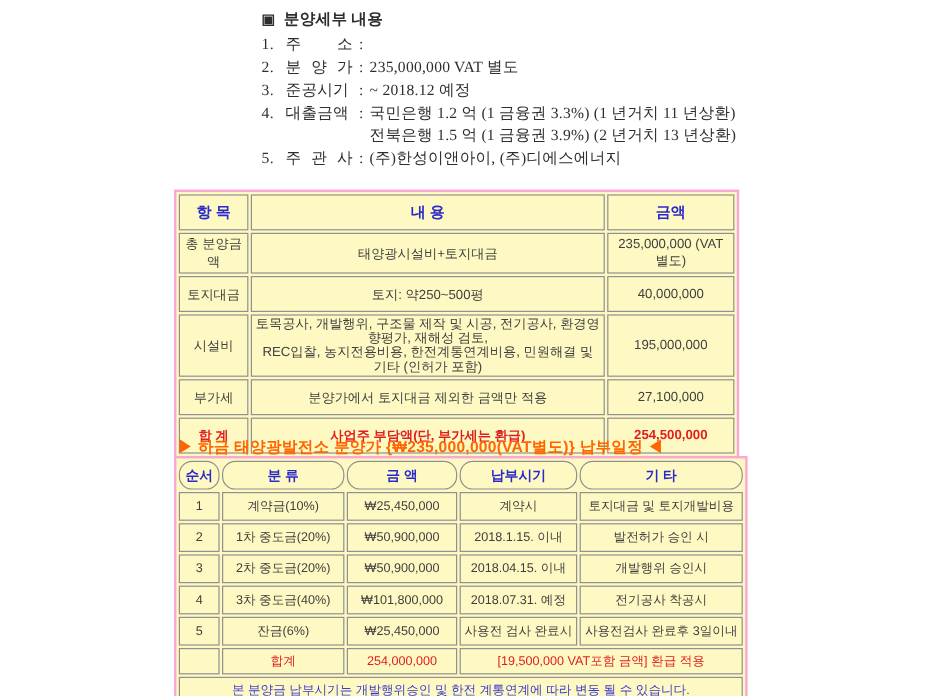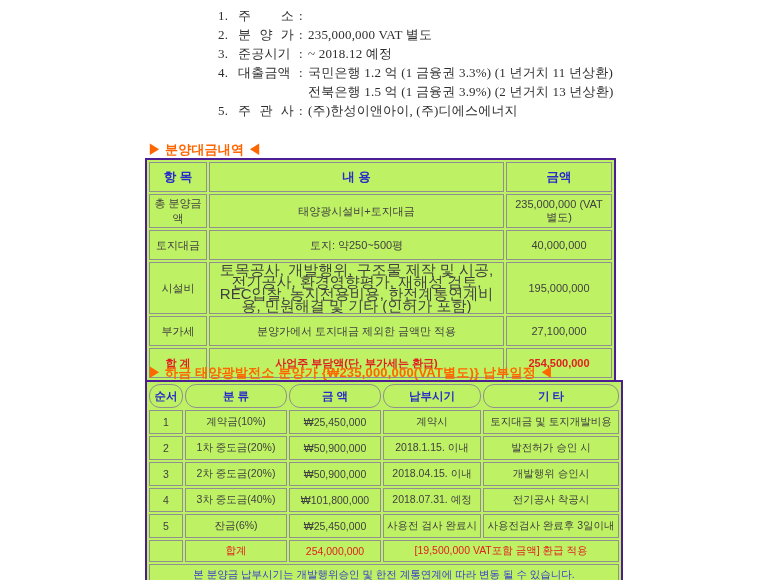--- a/index.html
+++ b/index.html
@@ -25,47 +25,50 @@
     position:absolute; left:148px;
     color:#ff6600; font-weight:bold; font-size:13px; letter-spacing:0.2px;
   }
   .section-title.s1 { top:141px; }
   .section-title.s2 { top:364px; }
 
   
   table.grid {
     position:absolute; table-layout:fixed;
     border-collapse:separate; border-spacing:2px;
-    border:2px solid #4c1d95; background:#bef264;
+    border:2px solid #f9a8d4; background:#fef9c3;
   }
   table.grid td {
     border:1px solid #909090;
     text-align:center; vertical-align:middle;
     color:#404040; overflow:hidden; padding:1px 3px;
   }
   table.t1 { left:145px; top:158px; width:471px; }
   table.t2 { left:145px; top:380px; width:478px; }
 
   .t1 td.hd, .t2 td.hd { color:#2929cc; font-weight:bold; }
   .t1 td.hd { font-size:12.5px; height:26px; }
   .t1 td { font-size:11px; height:26px; }
-  .t1 td.desc-small { font-size:15px; line-height:12px;margin-left:21px; }
+  .t1 td.desc-small { font-size:11px; line-height:12px;margin-left:21px; }
   .t1 tr.total td { color:#e02020; font-weight:bold; }
 
   .t2 td.hd { font-size:11.5px; height:20px;border-radius:11px; }
   .t2 td { font-size:10.5px; height:20px; }
   .t2 tr.total td { color:#e02020; font-weight:normal; height:18px; }
   .t2 tr.footnote td { color:#3a3ad0; font-size:10.5px; height:18px; }
 </style>
 </head>
 <body>
 
 <div class="page">
 
   <div class="top-block">
+    <div class="doc-title">
+      <span class="bullet">▣</span><span>분양세부 내용</span>
+    </div>
     <div class="detail-line">
       <span class="detail-no">1.</span>
       <span class="detail-label">주 소</span>
       <span class="detail-colon">:</span>
     </div>
     <div class="detail-line">
       <span class="detail-no">2.</span>
       <span class="detail-label">분 양 가</span>
       <span class="detail-colon">:</span>
       <span class="detail-value">235,000,000 VAT 별도</span>
@@ -84,21 +87,20 @@
 전북은행  1.5 억  (1 금융권  3.9%) (2 년거치  13 년상환)</span>
     </div>
     <div class="detail-line">
       <span class="detail-no">5.</span>
       <span class="detail-label">주 관 사</span>
       <span class="detail-colon">:</span>
       <span class="detail-value">(주)한성이앤아이, (주)디에스에너지</span>
     </div>
   </div>
 
-  <div class="section-title s1">▶ 분양대금내역 ◀</div>
 
   <table class="grid t1">
     <colgroup>
         <col style="width:58px">
         <col>
         <col style="width:106px">
       </colgroup>
     <tbody>
         <tr>
       <td class="hd">항 목</td>

